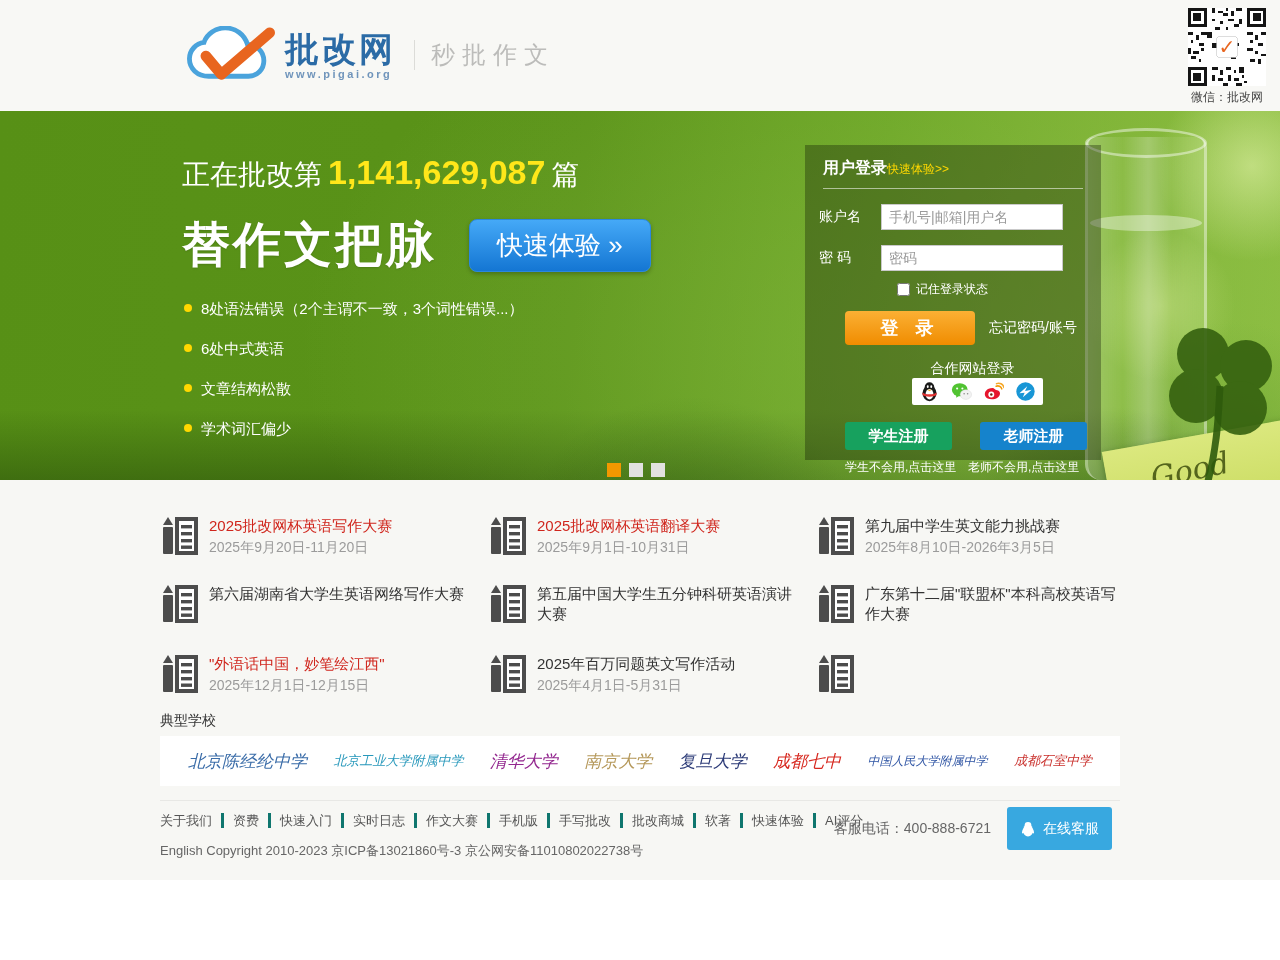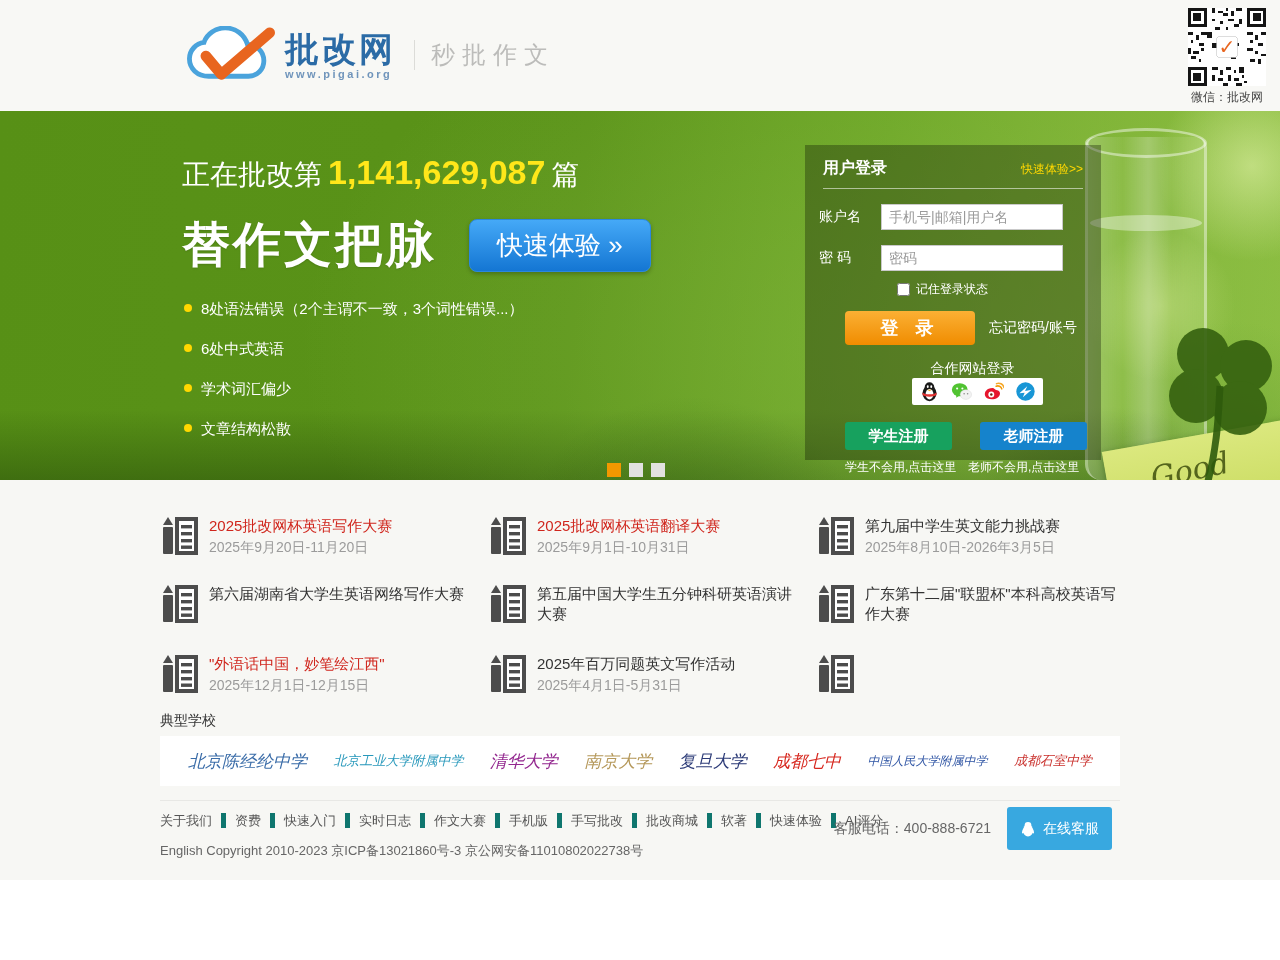--- a/index.html
+++ b/index.html
@@ -66,21 +66,21 @@
   .clover { position:absolute; left:1158px; top:205px; width:120px; height:170px; }
   .good-note { position:absolute; left:1108px; top:322px; width:210px; height:90px;
     background:linear-gradient(#dbe87e,#c8da5e); transform:rotate(-10deg); box-shadow:0 2px 6px rgba(20,50,5,.35); }
   .good-note span { display:block; margin:14px 0 0 44px; font-family:"DejaVu Serif","Liberation Serif",serif;
     font-style:italic; font-size:30px; color:#55651c; transform:rotate(-2deg); }
 
   
   .login { position:absolute; left:805px; top:34px; width:296px; height:315px;
     background:rgba(14,24,4,.34); color:#fff; }
   .login-head { margin:13px 18px 0; padding-bottom:9px; border-bottom:1px solid rgba(255,255,255,.55);
-    display:flex; justify-content:space-between; align-items:baseline; }
+    display:flex; align-items:baseline; }
   .login-title { font-size:16px; font-weight:bold; }
   .quick-link { font-size:12px; color:#ffd801; cursor:pointer; }
   .form-row { margin:15px 0 0 14px; display:flex; align-items:center; }
   .form-row label { width:62px; font-size:14px; text-align:justify; }
   .form-row input { width:182px; height:26px; border:1px solid #c9c9c9; font-size:14px; padding:0 7px;
     color:#333; font-family:inherit; }
   .form-row input::placeholder { color:#9a9a9a; }
   .remember-row { margin:10px 0 0 92px; display:flex; align-items:center; font-size:12px; }
   .remember-row input { width:13px; height:13px; margin-right:6px; }
   .login-btn-row { margin:13px 0 0 40px; display:flex; align-items:center; }
@@ -117,21 +117,21 @@
     justify-content:space-between; padding:0 28px; }
   .school { font-family:"Liberation Serif","DejaVu Serif",serif; font-style:italic; font-weight:normal;
     font-size:17px; white-space:nowrap; cursor:pointer; }
   .school.small { font-size:12px; }
   .school.med { font-size:13px; }
 
   .footer { margin-top:14px; border-top:1px solid #e8e8e5; padding-top:11px; position:relative; }
   .links { font-size:13px; color:#555; }
   .links a { color:#555; padding:0 9px; cursor:pointer; }
   .links a:first-child { padding-left:0; }
-  .links a:not(:last-child) { border-right:5px solid #0f766e;text-align:right; }
+  .links a:not(:last-child) { border-right:3px solid #0f766e;text-align:right; }
   .copyright { margin-top:12px; font-size:13px; color:#666; }
   .footer-right { position:absolute; right:8px; top:6px; display:flex; align-items:center; }
   .phone { font-size:14px; color:#666; }
   .support-btn { margin-left:16px; height:43px; border:none; border-radius:3px; cursor:pointer;
     background:#38a8e0; color:#fff; font-size:14px; padding:0 13px; display:flex; align-items:center; gap:7px;
     font-family:inherit; }
   .support-btn svg { width:16px; height:16px; }
 </style>
 </head>
 <body>
@@ -248,22 +248,22 @@
     </div>
 
     <div class="headline-row">
       <span class="headline">替作文把脉</span>
       <button class="cta-btn">快速体验 »</button>
     </div>
 
     <ul class="bullets">
       <li>8处语法错误（2个主谓不一致，3个词性错误...）</li>
       <li>6处中式英语</li>
+      <li>文章结构松散</li>
       <li>学术词汇偏少</li>
-      <li>文章结构松散</li>
     </ul>
 
     <div class="dots">
       <span class="dot active"></span>
       <span class="dot"></span>
       <span class="dot"></span>
     </div>
   </div>
 
   <div class="login">

